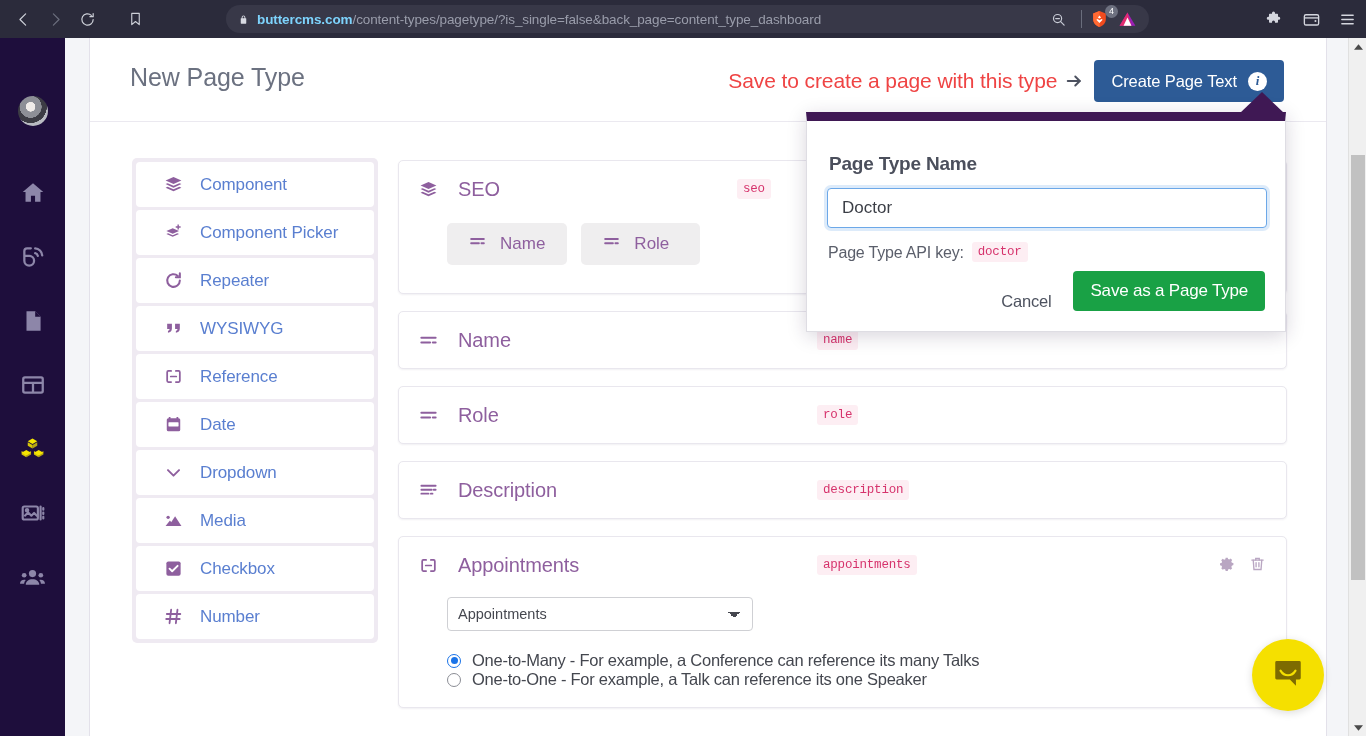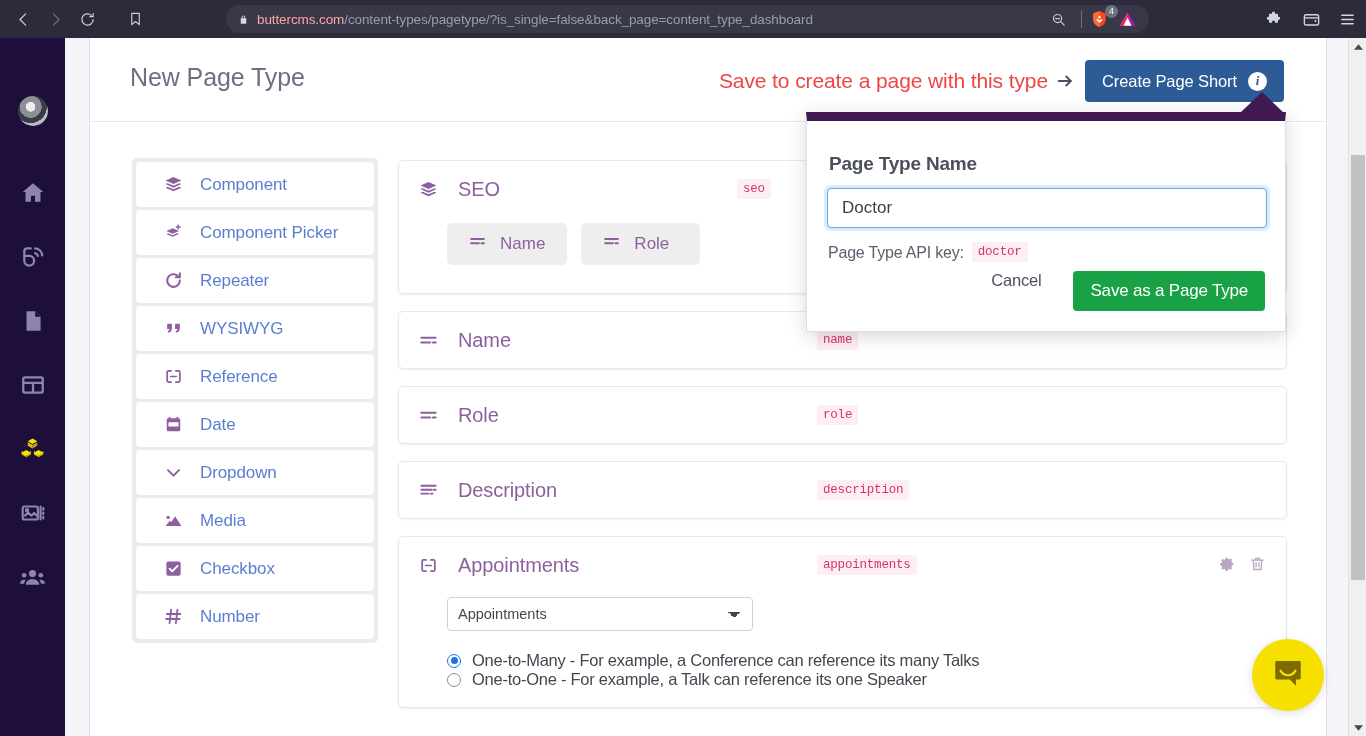--- a/index.html
+++ b/index.html
@@ -34,21 +34,21 @@
     padding: 0 8px 0 12px;
   }
   #lock-icon { color: #d8dae2; margin-right: 8px; display:flex; }
   #url-text {
     flex: 1;
     font-size: 13.5px;
     color: #9a9dab;
     white-space: nowrap; overflow: hidden;
     letter-spacing: -0.1px;
   }
-  #url-text b { color: #fca5a5; font-weight: 400; }
+  #url-text b { color: #7dd3fc; font-weight: 700; }
   #omni-actions { display: flex; align-items: center; gap: 6px; padding-right: 2px;}
   .omni-sep { width:1px; height:18px; background:#6a6d7c; margin: 0 2px;}
   .brave-badge {
     position: relative; display:flex; align-items:center;
   }
   .brave-count {
     position:absolute; right:-9px; top:-4px;
     background:#6e7180; color:#fff;
     font-size:9px; line-height:13px;
     min-width:13px; height:13px; border-radius:7px;
@@ -297,21 +297,21 @@
     letter-spacing:-0.2px;
   }
   #api-key-value {
     font-family:"Liberation Mono", monospace;
     font-size:12.5px; color:#d6336c;
     background:#fdeef3; border-radius:3px;
     padding:3px 6px;
   }
   #modal-actions {
     position:absolute; right:20px; bottom:20px;
-    display:flex; align-items:flex-start; gap:32px;
+    display:flex; align-items:flex-end; gap:22px;
   }
   #cancel-link {
     font-size:16.5px; color:#4d525f; cursor:pointer;
     letter-spacing:-0.2px;
   }
   #save-page-type-btn {
     background:#19a145; color:#fff;
     height:40px; border-radius:4px;
     display:flex;align-items:center;
     padding:0 17px; font-size:17px; cursor:pointer;
@@ -481,21 +481,21 @@
     <div id="page-title">New Page Type</div>
     <div id="header-actions">
       <span id="save-hint">Save to create a page with this type</span>
       <span id="arrow-right-icon">
         <svg width="23" height="18" viewBox="0 0 24 24" fill="none" stroke="currentColor" stroke-width="2.6" stroke-linecap="round" stroke-linejoin="round">
             <path d="M3 12h16"></path>
             <path d="M13 6l6 6-6 6"></path>
           </svg>
       </span>
       <div id="create-page-type-btn">
-        <span>Create Page Short</span>
+        <span>Create Page Text</span>
         <span id="info-badge">i</span>
       </div>
     </div>
   </div>
 
   <div id="palette">
     <div class="palette-item">
       <span class="palette-icon">
         <svg width="19" height="19" viewBox="0 0 24 24" fill="currentColor">
             <path d="M12 2.5 22 7l-10 4.5L2 7z"></path>

